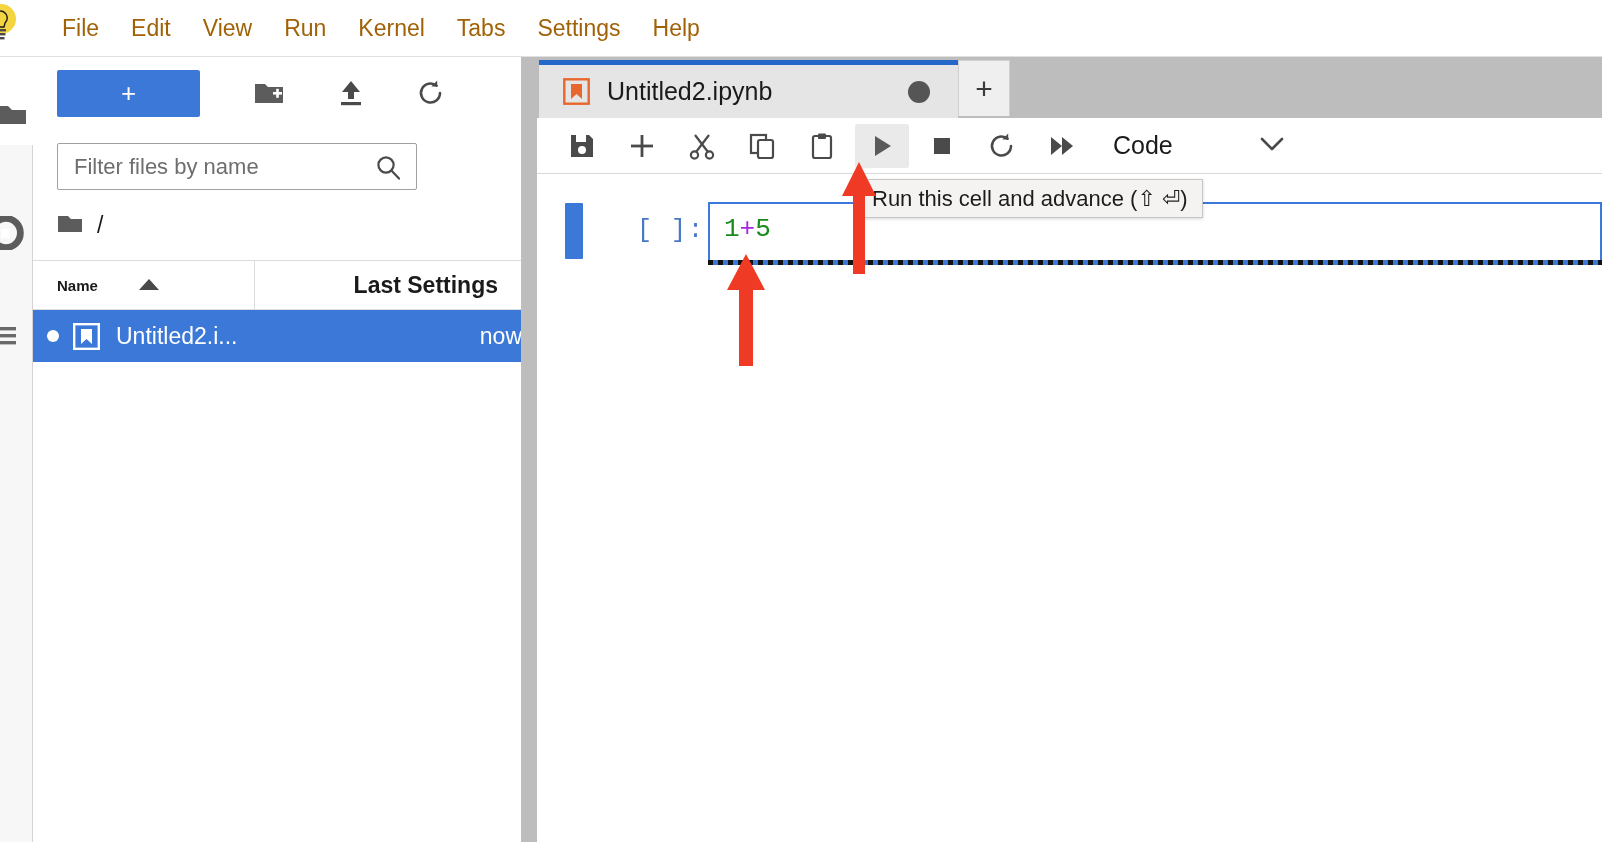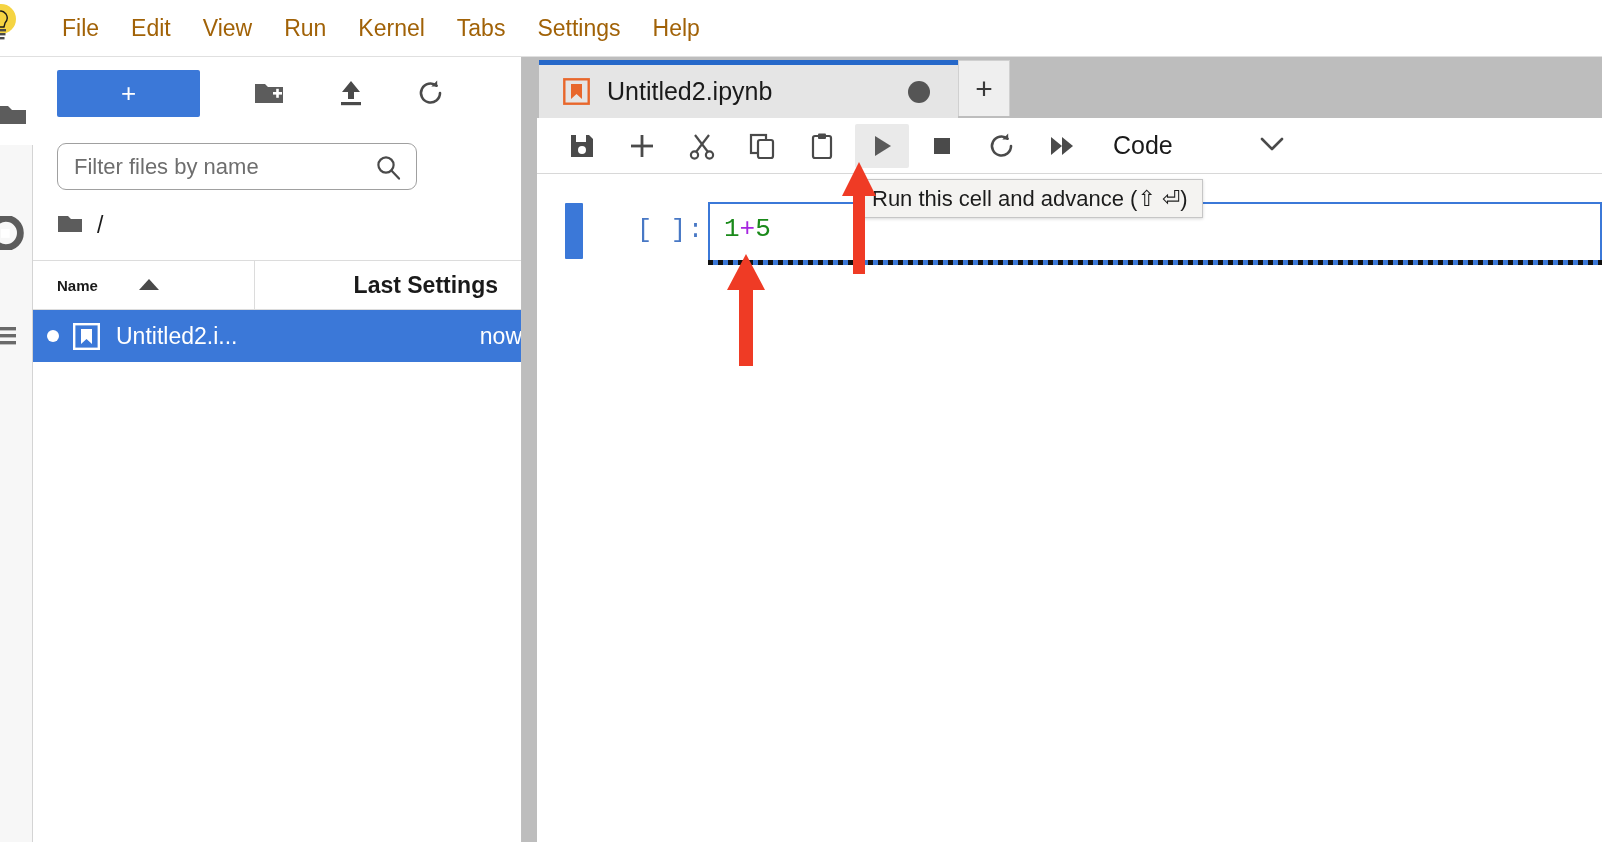--- a/index.html
+++ b/index.html
@@ -66,21 +66,21 @@
     cursor: pointer;
   }
   .tb-ico-btn {
     width: 54px; height: 47px; background: transparent; border: none;
     display: flex; align-items: center; justify-content: center; cursor: pointer;
   }
 
   .filter-wrap {
     position: absolute; left: 24px; top: 86px;
     width: 360px; height: 47px;
-    border: 1px solid #a0a0a0; border-radius: 9px;
+    border: 1px solid #a0a0a0; border-radius: 2px;
     display: flex; align-items: center;
     background: #ffffff;
   }
   .filter-input {
     flex: 1; border: none; outline: none;
     font-size: 22px; color: #5a5a5a; padding-left: 16px;
     font-family: "Liberation Sans", sans-serif; background: transparent;
   }
   .filter-input::placeholder { color: #6e6e6e; }
   .filter-search-ico { padding-right: 14px; display: flex; align-items: center; }

